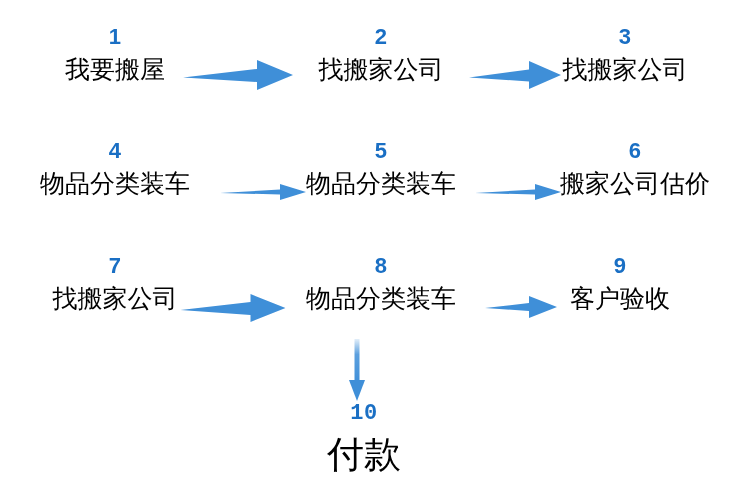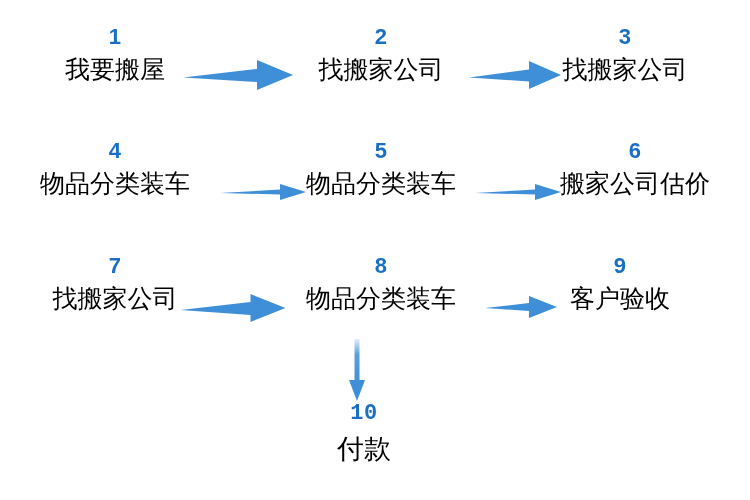--- a/index.html
+++ b/index.html
@@ -40,21 +40,21 @@
     color: #000000;
     line-height: 1;
     letter-spacing: 0px;
   }
   .node.final .node-number {
     font-size: 22px;
     margin-bottom: 11px;
     font-family: Liberation Mono, monospace;
   }
   .node.final .node-label {
-    font-size: 27px;
+    font-size: 37px;
   }
 
   
   .arrow {
     position: absolute;
     transform: translate(-50%, -50%);
     pointer-events: none;
   }
   .arrow svg { display: block; }
 </style>

